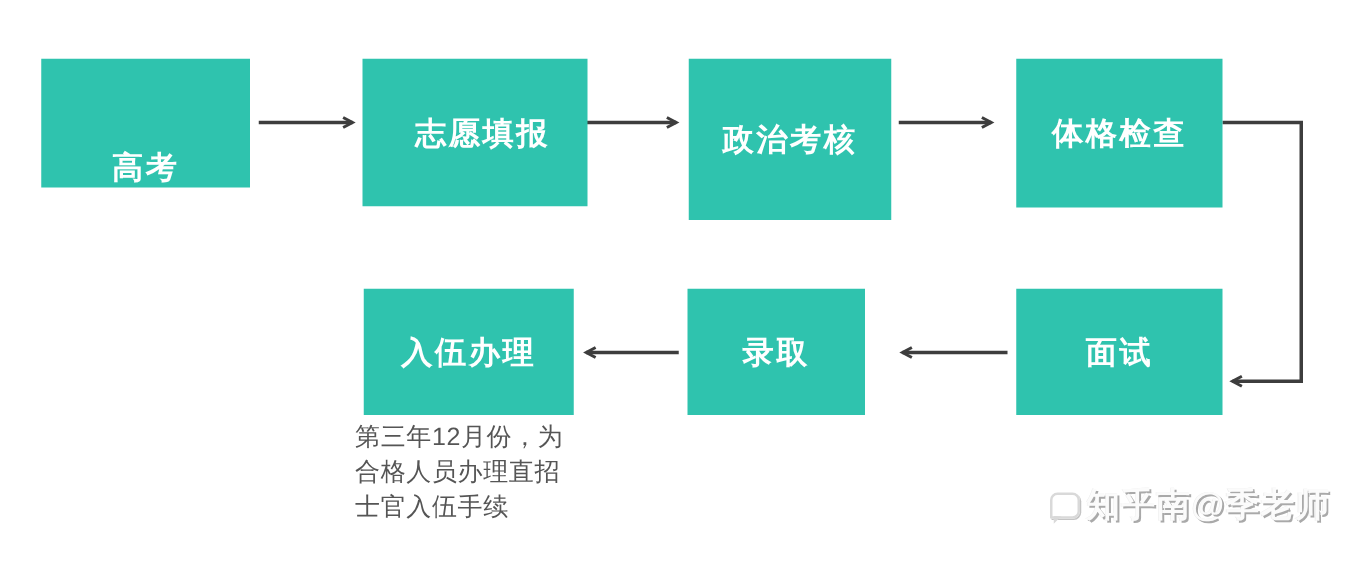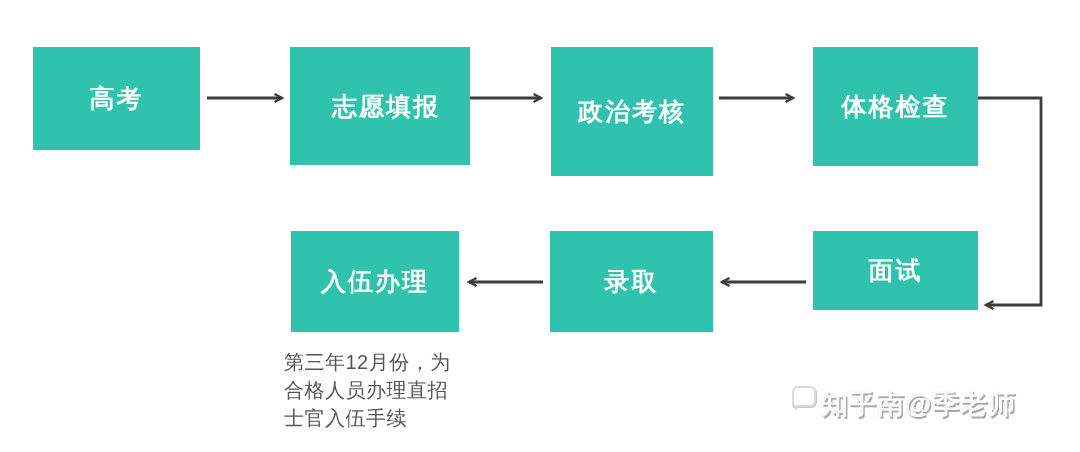--- a/index.html
+++ b/index.html
@@ -18,43 +18,42 @@
     overflow:hidden;
   }
   .flow-box{
     position:absolute;
     background:var(--box-fill);
     color:var(--box-text);
     display:flex;align-items:center;justify-content:center;
     font-size:25px;font-weight:bold;letter-spacing:2px;
     text-align:center;
   }
-  .b1{left:33px;  top:47px;  width:167px;height:103px;}
+  .b1{left:33px;  top:47px;  width:167px;height:103px;align-items:flex-end;}
   .b2{left:290px; top:47px;  width:168px;height:118px;padding-left:12px;}
   .b3{left:551px; top:47px;  width:162px;height:129px;}
   .b4{left:813px; top:47px;  width:165px;height:119px;}
-  .b5{left:813px; top:231px; width:165px;height:79px;}
-  .b6{left:550px; top:231px; width:163px;height:101px;}
+  .b5{left:813px; top:231px; width:165px;height:101px;}
+  .b6{left:550px; top:231px; width:142px;height:101px;}
   .b7{left:291px; top:231px; width:168px;height:101px;text-align:right;}
 
   .arrow-layer{position:absolute;left:0;top:0;width:1080px;height:452px;}
   .arrow-layer path{stroke:var(--arrow);stroke-width:2.8;fill:none;}
   .arrow-layer polyline{stroke:var(--arrow);stroke-width:2.4;fill:none;}
 
   .note{
     position:absolute;left:284px;top:336px;width:215px;
     color:var(--note-text);
     font-size:20px;line-height:28px;
     letter-spacing:0.5px;
-    margin-top:12px;
   }
 
   .watermark{
-    position:absolute;left:792px;top:386px;
-    display:flex;gap:5px;
+    position:absolute;left:840px;top:386px;
+    display:flex;align-items:center;gap:5px;
     user-select:none;
   }
   .wm-bubble{
     width:20px;height:17px;
     border:2px solid #d9d9d9;
     border-radius:6px 6px 6px 1px;
     box-shadow:1px 1px 0 #c4c4c4;
     position:relative;
   }
   .wm-bubble::after{

